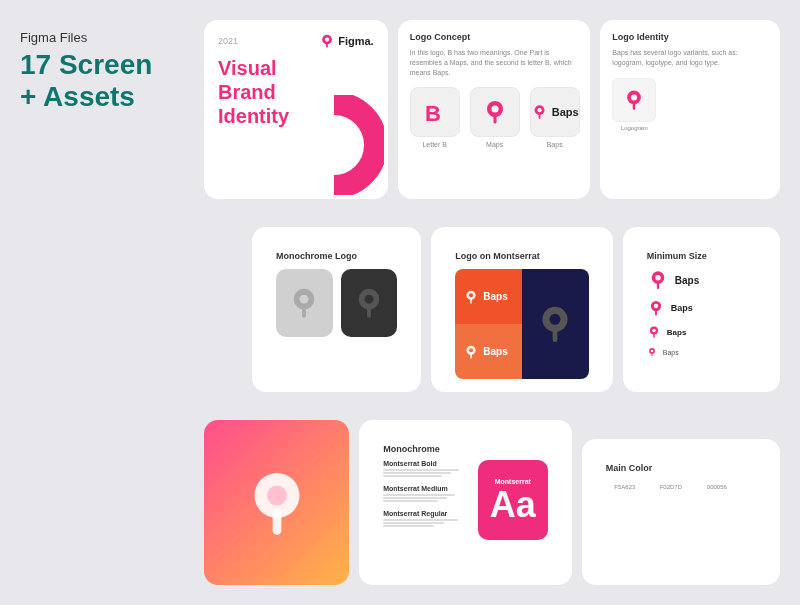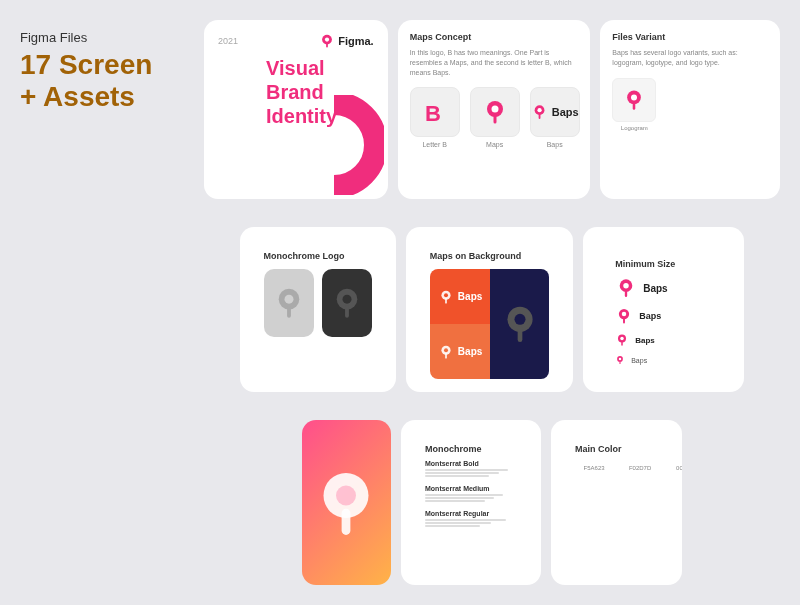--- a/index.html
+++ b/index.html
@@ -33,45 +33,45 @@
     .title-sub {
       font-size: 13px;
       color: #333;
       font-weight: 400;
       margin-bottom: 4px;
     }
 
     .title-main {
       font-size: 28px;
       font-weight: 900;
-      color: #a16207;
+      color: #0f766e;
       line-height: 1.15;
     }
 
     
     .right-grid {
       flex: 1;
       display: flex;
       flex-direction: column;
       gap: 28px;
-      align-items: center;
     }
 
     
     .row1 {
       display: flex;
       gap: 10px;
       height: 185px;
     }
 
     
     .row2 {
       display: flex;
       gap: 10px;
       height: 165px;
+      margin-left: 48px;
     }
 
     
     .row3 {
       display: flex;
       gap: 10px;
       height: 165px;
     }
 
     .card {
@@ -115,21 +115,20 @@
     .baps-dot {
       width: 14px;
       height: 14px;
     }
 
     .card-brand-body {
       flex: 1;
       display: flex;
       align-items: flex-start;
       position: relative;
-      margin-left: 48px;
     }
 
     .brand-title-text {
       font-size: 20px;
       font-weight: 900;
       color: #f02d7d;
       line-height: 1.2;
       z-index: 2;
       position: relative;
     }
@@ -296,21 +295,21 @@
     }
 
     .bg-logo-text {
       font-size: 10px;
       font-weight: 700;
       color: #fff;
     }
 
     .card-min-size {
       flex: 1.1;
-      padding: 20px;
+      padding: 12px;
     }
 
     .min-size-items {
       display: flex;
       flex-direction: column;
       gap: 8px;
       margin-top: 8px;
     }
 
     .min-size-row {
@@ -386,20 +385,21 @@
     .typo-aa-text {
       font-size: 36px;
       font-weight: 900;
       color: #fff;
       line-height: 1;
     }
 
     .card-colors {
       flex: 1.2;
       padding: 12px;
+      margin-top: 19px;
     }
 
     .color-bars {
       display: flex;
       gap: 8px;
       margin-top: 8px;
       height: 110px;
     }
 
     .color-bar-group {
@@ -455,21 +455,21 @@
         <div class="card-brand-body">
           <div class="brand-title-text">Visual<br>Brand<br>Identity</div>
           <svg class="brand-circle-bg" viewBox="0 0 120 120">
             <path d="M60 10 A50 50 0 1 1 10 60 A50 50 0 0 1 60 10 Z" fill="none" stroke="#f02d7d" stroke-width="28"></path>
             <rect x="0" y="0" width="60" height="120" fill="white"></rect>
           </svg>
         </div>
       </div>
 
       <div class="card card-logo-concept">
-        <div class="card-title-sm">Maps Concept</div>
+        <div class="card-title-sm">Logo Concept</div>
         <div class="card-desc-sm">In this logo, B has two meanings. One Part is resembles a Maps, and the second is letter B, which means Baps.</div>
         <div class="logo-concept-row">
 
           <div class="logo-concept-item">
             <div class="logo-concept-box">
               <svg width="30" height="30" viewBox="0 0 30 30">
                 <text x="5" y="24" font-size="22" font-weight="900" fill="#f02d7d">B</text>
               </svg>
             </div>
             <span class="logo-concept-label">Letter B</span>
@@ -494,21 +494,21 @@
                 <path d="M14 17 L14 24" stroke="#f02d7d" stroke-width="3" stroke-linecap="round"></path>
               </svg>
               <span style="font-size:11px;font-weight:700;color:#222;">Baps</span>
             </div>
             <span class="logo-concept-label">Baps</span>
           </div>
         </div>
       </div>
 
       <div class="card card-logo-variant">
-        <div class="card-title-sm">Files Variant</div>
+        <div class="card-title-sm">Logo Identity</div>
         <div class="variant-desc">Baps has several logo variants, such as: logogram, logotype, and logo type.</div>
         <div class="variant-boxes">
 
           <div style="display:flex; flex-direction:column; align-items:center; gap:3px;">
             <div class="variant-box">
               <svg width="24" height="24" viewBox="0 0 28 28">
                 <circle cx="14" cy="11" r="8" fill="#f02d7d"></circle>
                 <circle cx="14" cy="11" r="3.5" fill="white"></circle>
                 <path d="M14 17 L14 24" stroke="#f02d7d" stroke-width="3" stroke-linecap="round"></path>
               </svg>
@@ -539,21 +539,21 @@
                 <circle cx="14" cy="11" r="3.5" fill="#333"></circle>
                 <path d="M14 17 L14 24" stroke="#555" stroke-width="3" stroke-linecap="round"></path>
               </svg>
             </div>
           </div>
         </div>
       </div>
 
       <div class="card card-logo-bg">
         <div style="padding:12px; height:100%;">
-          <div class="card-title-sm">Maps on Background</div>
+          <div class="card-title-sm">Logo on Montserrat</div>
           <div class="logo-bg-grid">
             <div class="bg-cell-orange-top">
               <svg width="16" height="16" viewBox="0 0 28 28">
                 <circle cx="14" cy="11" r="8" fill="white" opacity="0.9"></circle>
                 <circle cx="14" cy="11" r="3.5" fill="#f0522a"></circle>
                 <path d="M14 17 L14 24" stroke="white" stroke-width="3" stroke-linecap="round" opacity="0.9"></path>
               </svg>
               <span class="bg-logo-text">Baps</span>
             </div>
             <div class="bg-cell-dark" style="grid-column:2; grid-row: 1 / 3;">
@@ -644,20 +644,24 @@
                 <div class="typo-line" style="width:75%;"></div>
                 <div class="typo-line" style="width:65%;"></div>
               </div>
               <div class="typo-label">Montserrat Regular</div>
               <div class="typo-lines">
                 <div class="typo-line" style="width:88%;"></div>
                 <div class="typo-line" style="width:72%;"></div>
                 <div class="typo-line" style="width:60%;"></div>
               </div>
             </div>
+            <div class="typo-aa-box">
+              <span class="typo-montserrat-label">Montserrat</span>
+              <span class="typo-aa-text">Aa</span>
+            </div>
           </div>
         </div>
       </div>
 
       <div class="card card-colors">
         <div style="padding:12px; height:100%;">
           <div class="card-title-sm">Main Color</div>
           <div class="color-bars">
 
             <div style="display:flex;flex-direction:column;align-items:center;">

